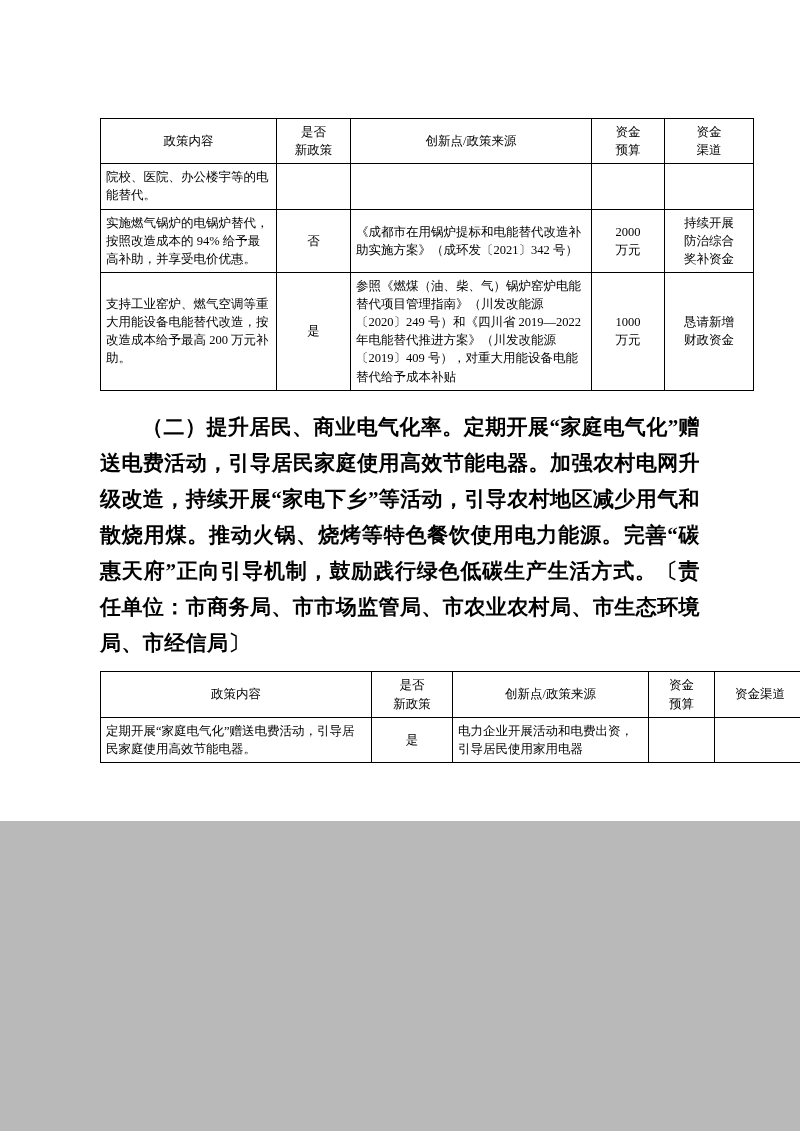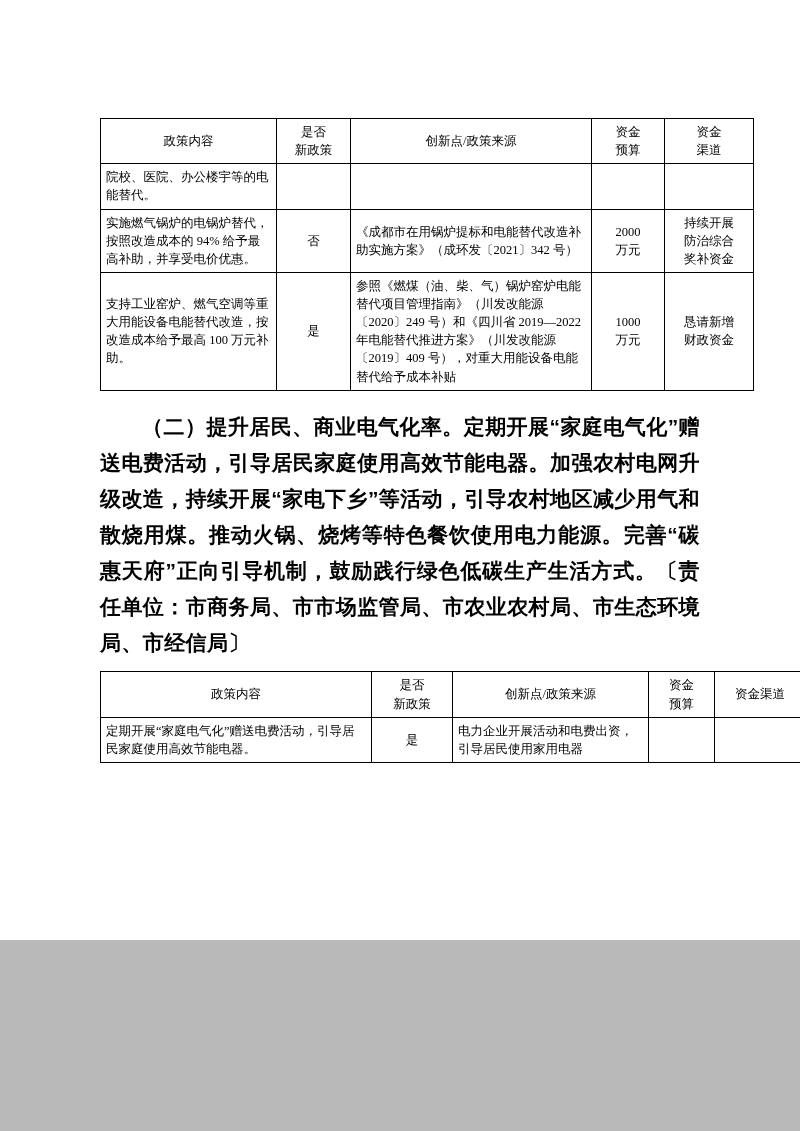--- a/index.html
+++ b/index.html
@@ -3,21 +3,21 @@
 <meta charset="utf-8">
 <style>
   html, body {
     margin: 0;
     padding: 0;
     background: #b9b9b9;
   }
   .page {
     position: relative;
     width: 800px;
-    height: 940px;
+    height: 821px;
     background: #ffffff;
     margin: 0 auto;
     overflow: hidden;
     font-family: "Liberation Serif", "DejaVu Serif", serif;
     color: #000;
   }
   .content {
     position: absolute;
     left: 100px;
     top: 118px;
@@ -59,21 +59,21 @@
   .d4 { width: 55px; }
   .d5 { width: 80px; }
 
   .para {
     margin: 18px 0 10px 0;
     font-size: 21px;
     line-height: 1.72;
     font-weight: bold;
     letter-spacing: 0.4px;
     text-align: justify;
-    font-family: Liberation Sans, sans-serif;
+    font-family: Liberation Serif, serif;
   }
   .para .indent { display: inline-block; width: 42px; }
 
   .table2-wrap { margin-top: 6px; }
 
   .pagenum {
     position: absolute;
     left: 100px;
     top: 1040px;
     width: 600px;
@@ -124,21 +124,21 @@
             <div>2000</div>
             <div>万元</div>
           </td>
           <td class="c5 t-center">
             <div>持续开展</div>
             <div>防治综合</div>
             <div>奖补资金</div>
           </td>
         </tr>
         <tr>
-          <td class="c1 t-left">支持工业窑炉、燃气空调等重大用能设备电能替代改造，按改造成本给予最高 100 万元补助。</td>
+          <td class="c1 t-left">支持工业窑炉、燃气空调等重大用能设备电能替代改造，按改造成本给予最高 200 万元补助。</td>
           <td class="c2 t-center">是</td>
           <td class="c3 t-left">参照《燃煤（油、柴、气）锅炉窑炉电能替代项目管理指南》（川发改能源〔2020〕249 号）和《四川省 2019—2022 年电能替代推进方案》（川发改能源〔2019〕409 号），对重大用能设备电能替代给予成本补贴</td>
           <td class="c4 t-center">
             <div>1000</div>
             <div>万元</div>
           </td>
           <td class="c5 t-center">
             <div>恳请新增</div>
             <div>财政资金</div>
           </td>

